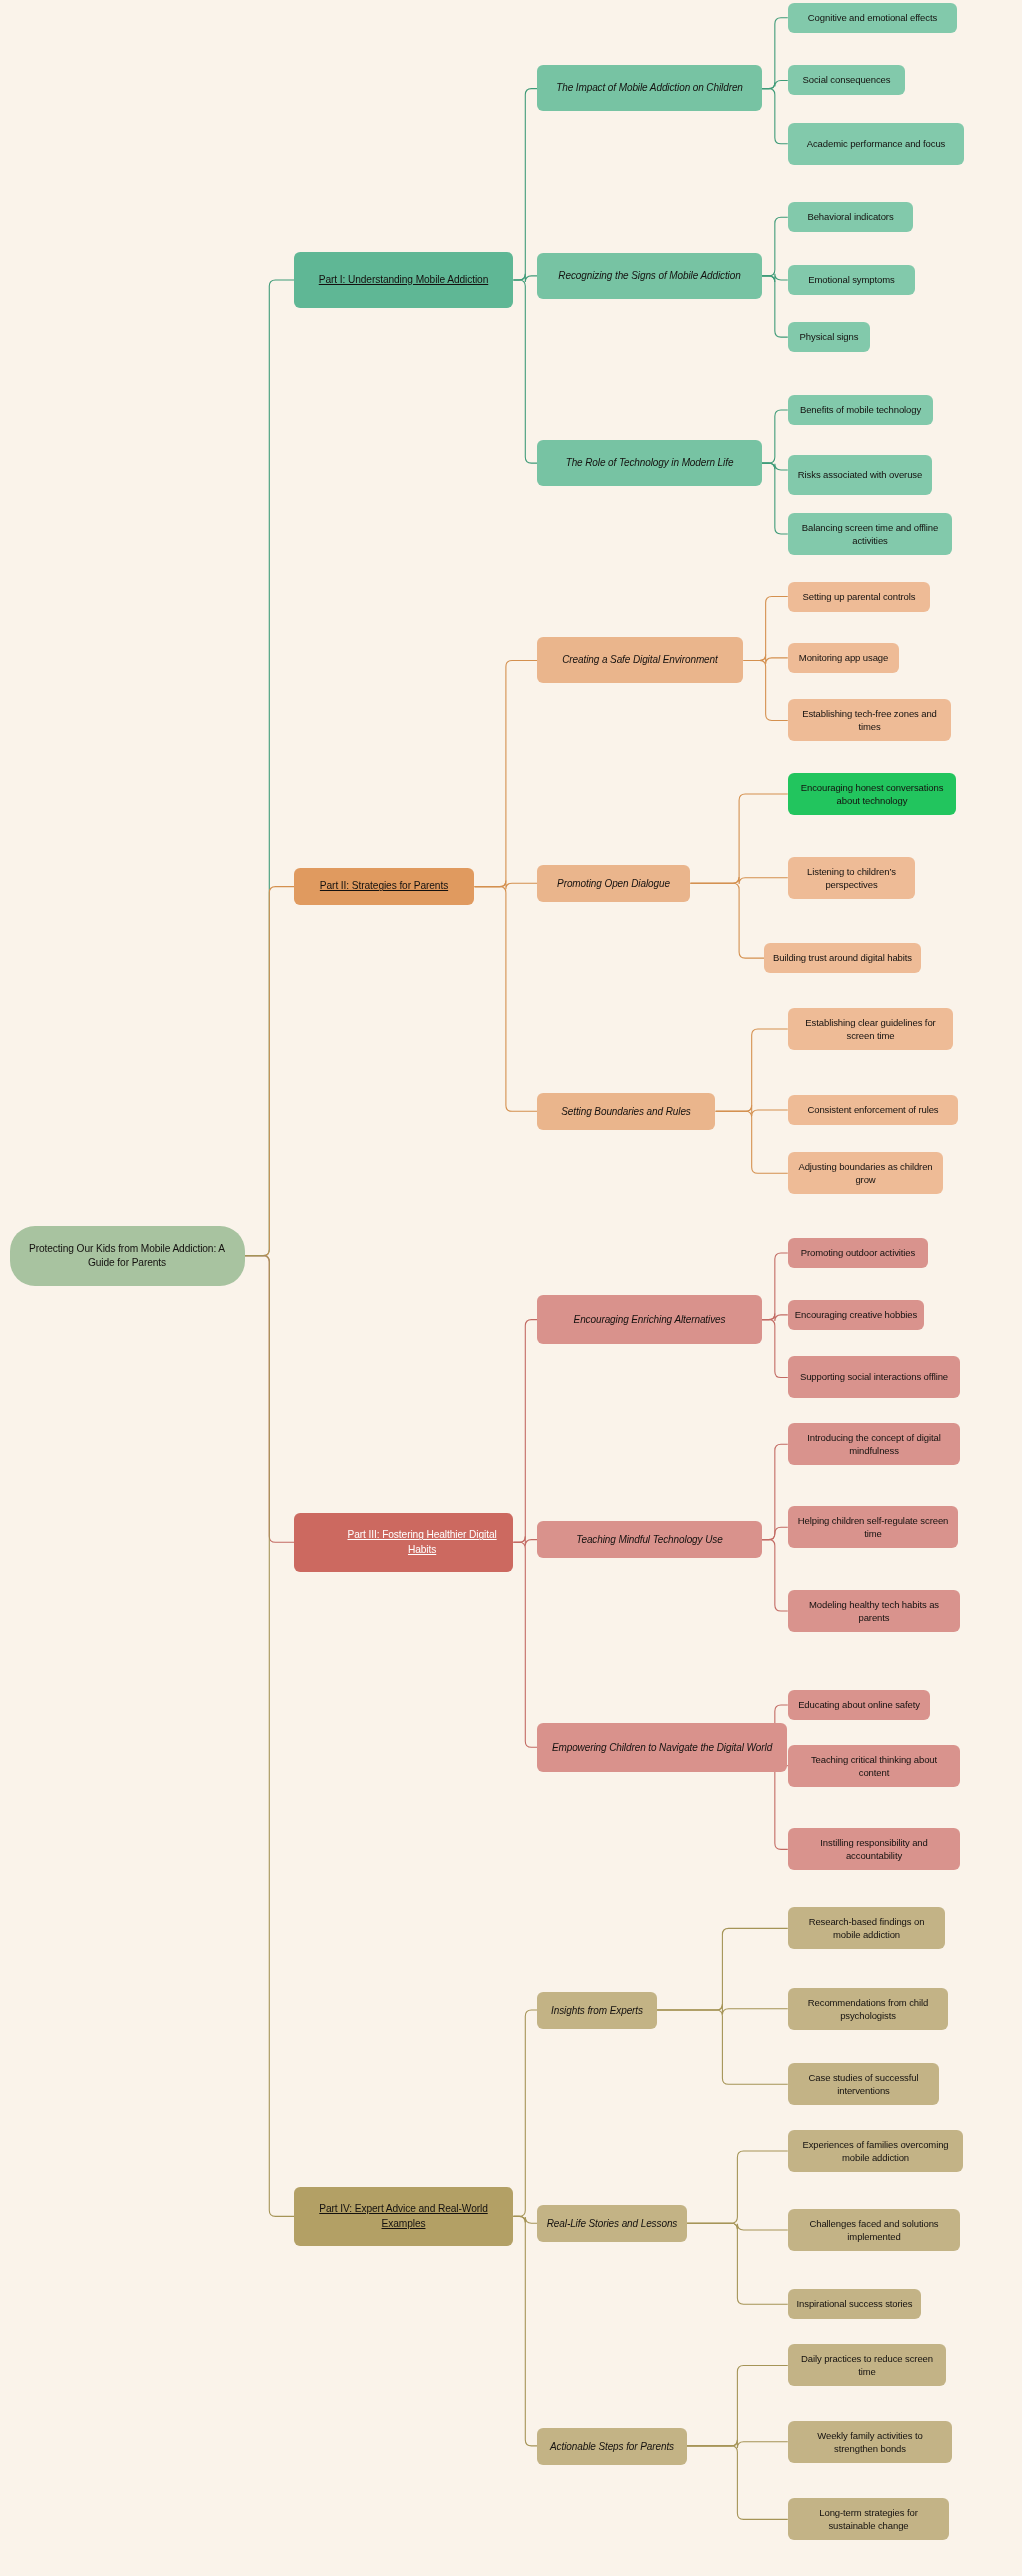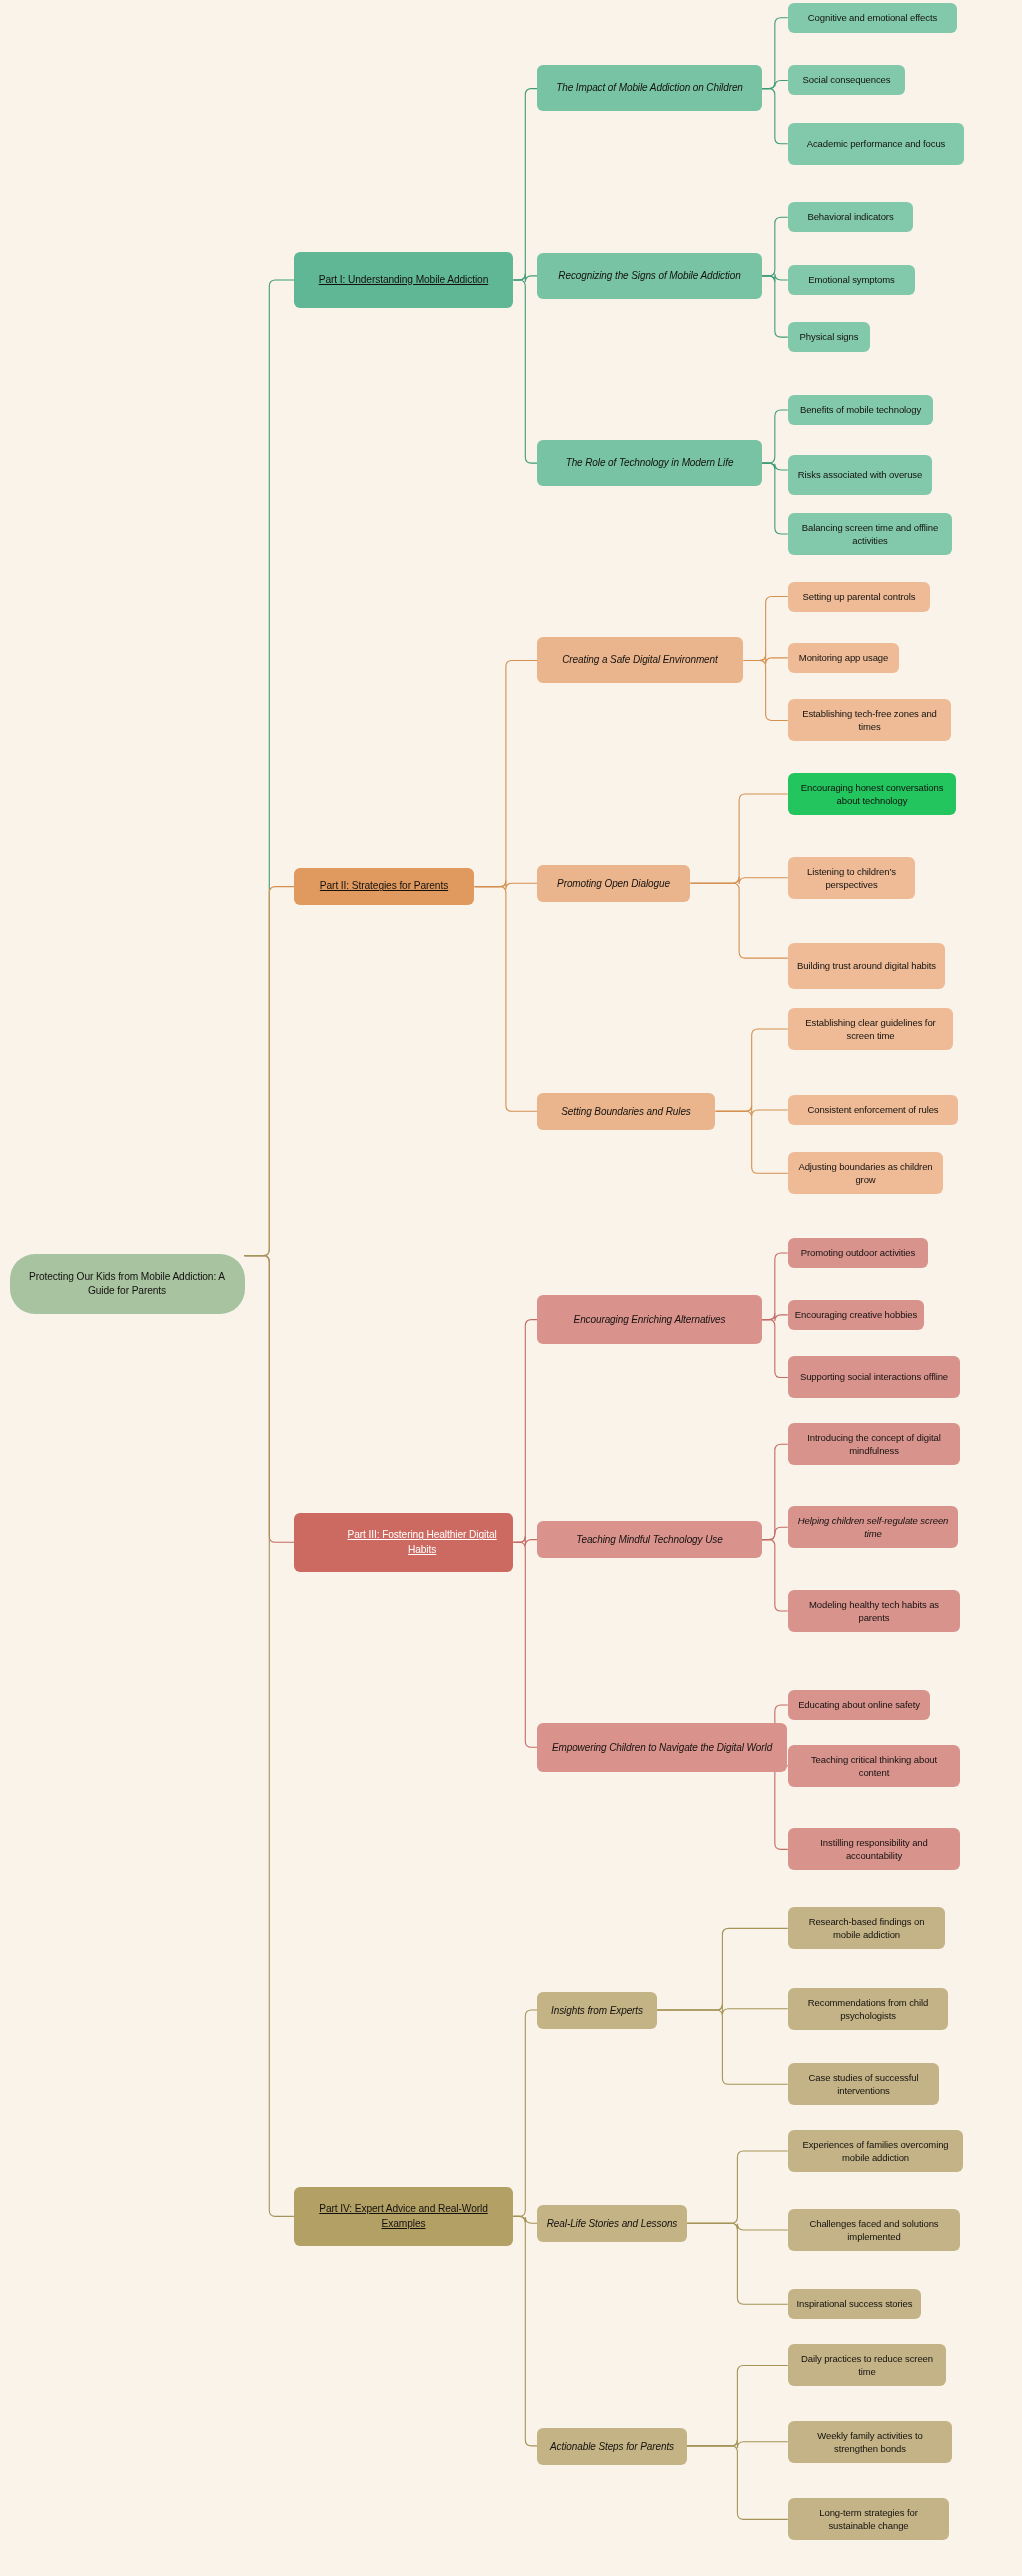--- a/index.html
+++ b/index.html
@@ -95,21 +95,21 @@
       <path d="M 754 3255 L 762.5 3255 Q 771.5 3255 771.5 3264 L 771.5 3256 Q 771.5 3265 780.5 3265 L 789 3265" fill="none" stroke="#a59457" stroke-width="1.6"></path>
       <path d="M 1009 3265 L 1074 3265 Q 1083 3265 1083 3256 L 1083 3168 Q 1083 3159 1092 3159 L 1157 3159" fill="none" stroke="#a59457" stroke-width="1.6"></path>
       <path d="M 1009 3265 L 1074 3265 Q 1083 3265 1083 3274 L 1083 3266 Q 1083 3275 1092 3275 L 1157 3275" fill="none" stroke="#a59457" stroke-width="1.6"></path>
       <path d="M 1009 3265 L 1074 3265 Q 1083 3265 1083 3274 L 1083 3375 Q 1083 3384 1092 3384 L 1157 3384" fill="none" stroke="#a59457" stroke-width="1.6"></path>
       <path d="M 754 3255 L 762.5 3255 Q 771.5 3255 771.5 3264 L 771.5 3583 Q 771.5 3592 780.5 3592 L 789 3592" fill="none" stroke="#a59457" stroke-width="1.6"></path>
       <path d="M 1009 3592 L 1074 3592 Q 1083 3592 1083 3583 L 1083 3483 Q 1083 3474 1092 3474 L 1157 3474" fill="none" stroke="#a59457" stroke-width="1.6"></path>
       <path d="M 1009 3592 L 1074 3592 Q 1083 3592 1083 3583 L 1083 3595 Q 1083 3586 1092 3586 L 1157 3586" fill="none" stroke="#a59457" stroke-width="1.6"></path>
       <path d="M 1009 3592 L 1074 3592 Q 1083 3592 1083 3601 L 1083 3691 Q 1083 3700 1092 3700 L 1157 3700" fill="none" stroke="#a59457" stroke-width="1.6"></path>
     </svg>
   <div id="nodes">
-      <div class="node root" style="left: 9.5px; top: 1254px; width: 235px; height: 60px; background: rgb(168, 195, 160); border-radius: 25px;">
+      <div class="node root" style="left: 9.5px; top: 1226px; width: 235px; height: 60px; background: rgb(168, 195, 160); border-radius: 25px;">
         <span class="node-label">Protecting Our Kids from Mobile Addiction: A Guide for Parents</span>
       </div>
       <div class="node lvl1" style="left: 294px; top: 252px; width: 219px; height: 56px; background: rgb(95, 183, 149);">
         <span class="node-label">Part I: Understanding Mobile Addiction</span>
       </div>
       <div class="node lvl2" style="left: 537px; top: 65px; width: 225px; height: 46px; background: rgb(119, 195, 163);">
         <span class="node-label">The Impact of Mobile Addiction on Children</span>
       </div>
       <div class="node lvl3" style="left: 788px; top: 2.7px; width: 169px; height: 30px; background: rgb(130, 201, 171);">
         <span class="node-label">Cognitive and emotional effects</span>
@@ -161,21 +161,21 @@
       </div>
       <div class="node lvl2" style="left: 537px; top: 865px; width: 153px; height: 37px; background: rgb(234, 181, 140);">
         <span class="node-label">Promoting Open Dialogue</span>
       </div>
       <div class="node lvl3" style="left: 788px; top: 773px; width: 168px; height: 42px; background: #22c55e;">
         <span class="node-label">Encouraging honest conversations about technology</span>
       </div>
       <div class="node lvl3" style="left: 788px; top: 857px; width: 127px; height: 42px; background: rgb(238, 187, 150);">
         <span class="node-label">Listening to children’s perspectives</span>
       </div>
-      <div class="node lvl3" style="left: 788px; top: 943px; width: 157px; height: 46px; background: rgb(238, 187, 150);">
+      <div class="node lvl3" style="left: 764px; top: 943px; width: 157px; height: 30px; background: rgb(238, 187, 150);">
         <span class="node-label">Building trust around digital habits</span>
       </div>
       <div class="node lvl2" style="left: 537px; top: 1093px; width: 178px; height: 37px; background: rgb(234, 181, 140);">
         <span class="node-label">Setting Boundaries and Rules</span>
       </div>
       <div class="node lvl3" style="left: 788px; top: 1008px; width: 165px; height: 42px; background: rgb(238, 187, 150);">
         <span class="node-label">Establishing clear guidelines for screen time</span>
       </div>
       <div class="node lvl3" style="left: 788px; top: 1095px; width: 170px; height: 30px; background: rgb(238, 187, 150);">
         <span class="node-label">Consistent enforcement of rules</span>
@@ -197,21 +197,21 @@
       </div>
       <div class="node lvl3" style="left: 788px; top: 1356px; width: 172px; height: 42px; background: rgb(217, 147, 141);">
         <span class="node-label">Supporting social interactions offline</span>
       </div>
       <div class="node lvl2" style="left: 537px; top: 1521px; width: 225px; height: 37px; background: rgb(217, 146, 140);">
         <span class="node-label">Teaching Mindful Technology Use</span>
       </div>
       <div class="node lvl3" style="left: 788px; top: 1423px; width: 172px; height: 42px; background: rgb(217, 147, 141);">
         <span class="node-label">Introducing the concept of digital mindfulness</span>
       </div>
-      <div class="node lvl3" style="left: 788px; top: 1506px; width: 170px; height: 42px; background: rgb(217, 147, 141); font-style: italic;">
+      <div class="node lvl3" style="left: 788px; top: 1506px; width: 170px; height: 42px; background: rgb(217, 147, 141);">
         <span class="node-label">Helping children self-regulate screen time</span>
       </div>
       <div class="node lvl3" style="left: 788px; top: 1590px; width: 172px; height: 42px; background: rgb(217, 147, 141);">
         <span class="node-label">Modeling healthy tech habits as parents</span>
       </div>
       <div class="node lvl2" style="left: 537px; top: 1723px; width: 250px; height: 49px; background: rgb(217, 146, 140);">
         <span class="node-label">Empowering Children to Navigate the Digital World</span>
       </div>
       <div class="node lvl3" style="left: 788px; top: 1690px; width: 142px; height: 30px; background: rgb(217, 147, 141);">
         <span class="node-label">Educating about online safety</span>

